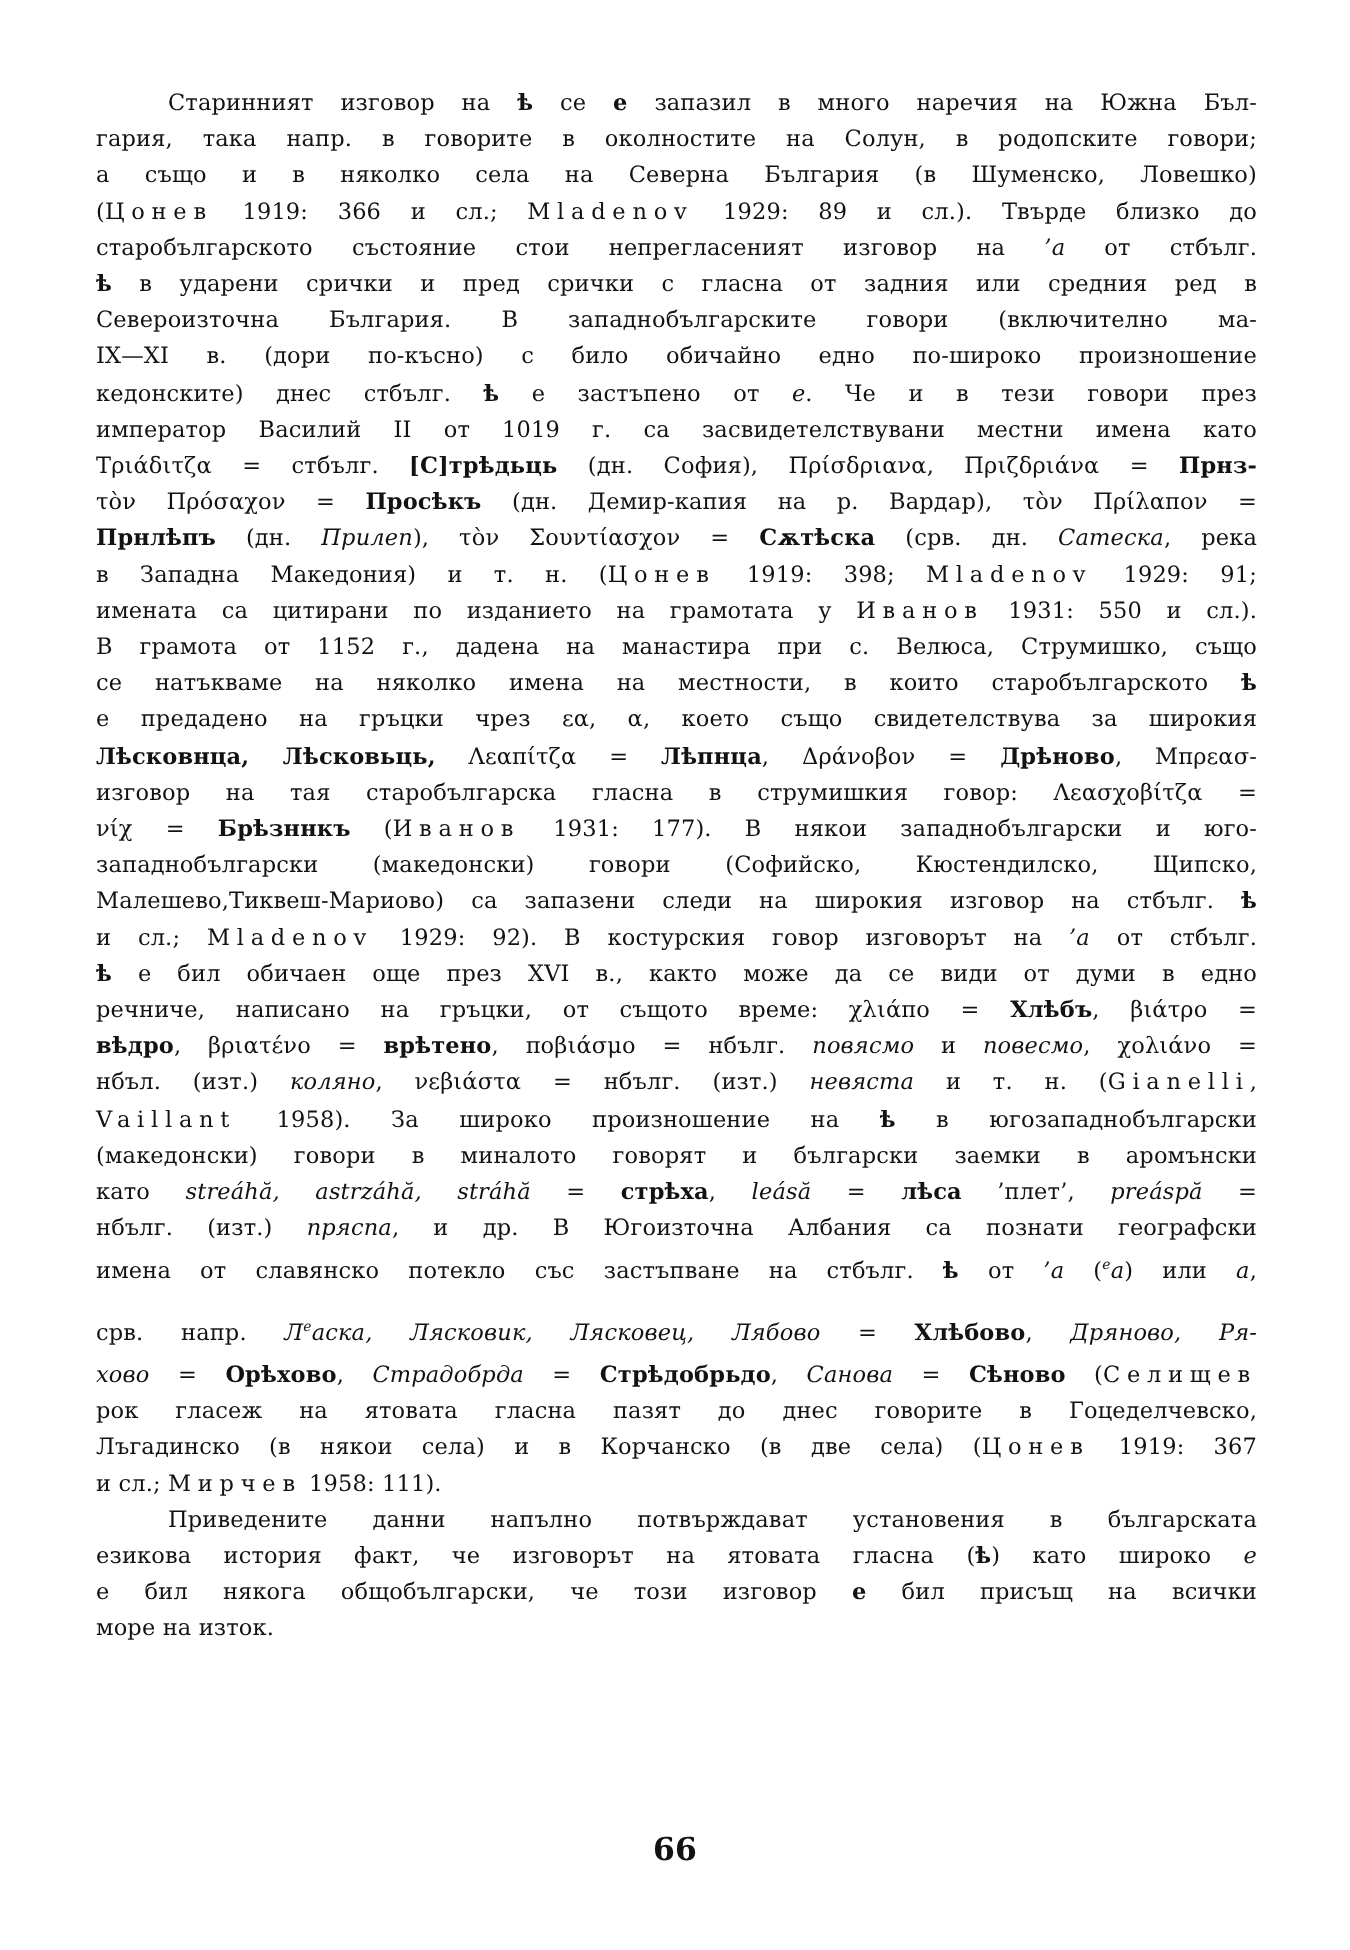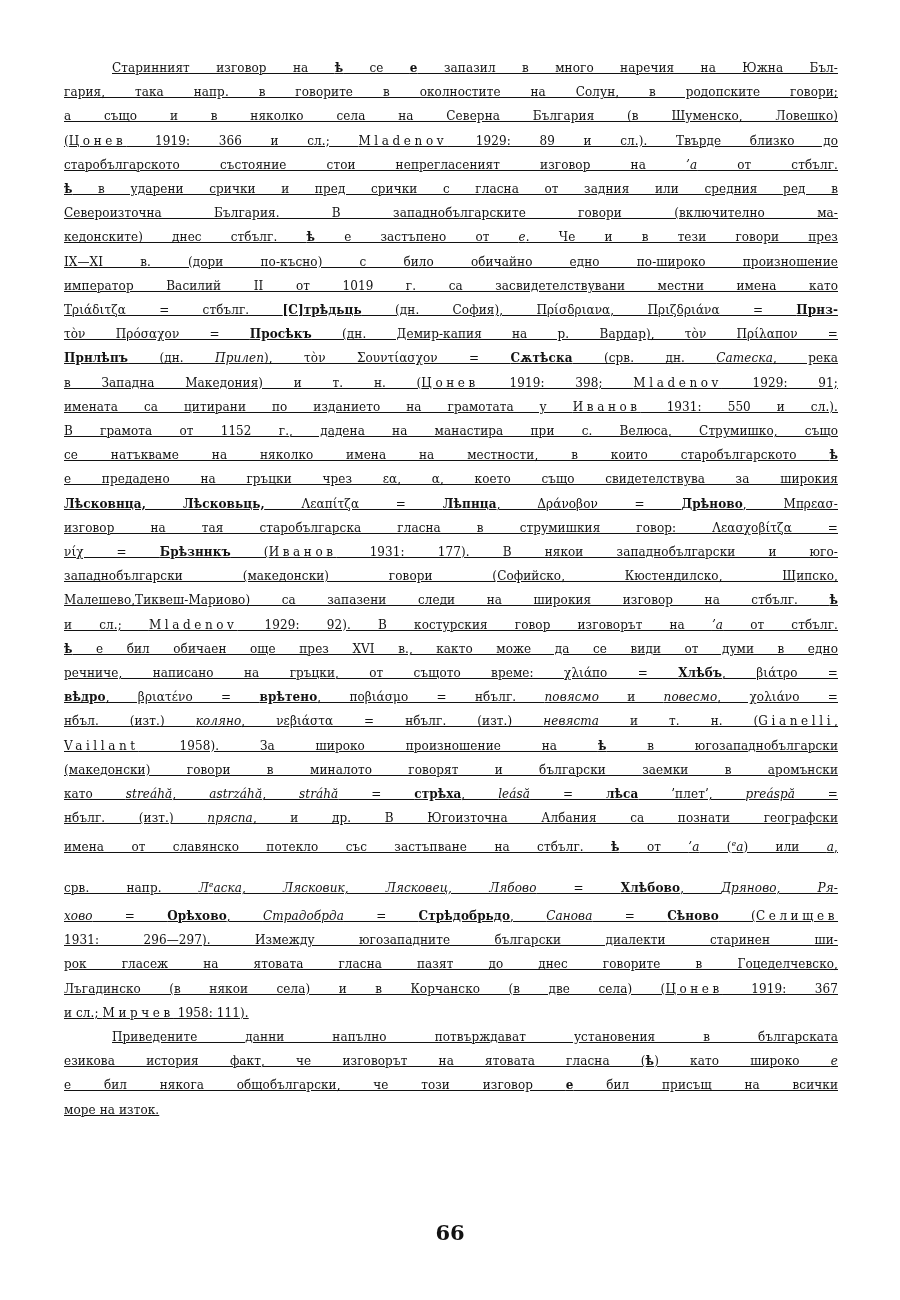--- a/index.html
+++ b/index.html
@@ -13,27 +13,26 @@
   }
   .scan-page{
     position:absolute;inset:0;background:#fff;
   }
   .text-block{
     position:absolute;
     left:64px; top:56px;
     width:774px;
   }
   .line{
-    font-size:12px;
+    font-size:15px;
     line-height:24.2px;
     text-align:justify;
     text-align-last:justify;
     -moz-text-align-last:justify;
     letter-spacing:0.1px;
-    text-decoration:underline;
   }
   .line.left{
     text-align-last:left;
     -moz-text-align-last:left;
   }
   .line.indent{ text-indent:48px; }
   .it{ font-style:italic; }
   .bd{ font-weight:700; }
   .ocs{ font-weight:700; }           
   .spaced{ letter-spacing:0.3em; }   
@@ -52,22 +51,22 @@
 
 <div class="scan-page">
   <div class="text-block">
       <div class="line indent"><span>Старинният изговор на </span><span class="ocs">ѣ</span><span> се </span><span class="bd">е</span><span> запазил в много наречия на Южна Бъл-</span></div>
       <div class="line"><span>гария, така напр. в говорите в околностите на Солун, в родопските говори;</span></div>
       <div class="line"><span>а също и в няколко села на Северна България (в Шуменско, Ловешко)</span></div>
       <div class="line"><span>(</span><span class="spaced">Цонев</span><span> 1919: 366 и сл.; </span><span class="spaced">Mladenov</span><span> 1929: 89 и сл.). Твърде близко до</span></div>
       <div class="line"><span>старобългарското състояние стои непрегласеният изговор на </span><span class="it">’а</span><span> от стбълг.</span></div>
       <div class="line"><span class="ocs">ѣ</span><span> в ударени срички и пред срички с гласна от задния или средния ред в</span></div>
       <div class="line"><span>Североизточна България. В западнобългарските говори (включително ма-</span></div>
+      <div class="line"><span>IX—XI в. (дори по-късно) с било обичайно едно по-широко произношение</span></div>
       <div class="line"><span>кедонските) днес стбълг. </span><span class="ocs">ѣ</span><span> е застъпено от </span><span class="it">е</span><span>. Че и в тези говори през</span></div>
-      <div class="line"><span>IX—XI в. (дори по-късно) с било обичайно едно по-широко произношение</span></div>
       <div class="line"><span>император Василий II от 1019 г. са засвидетелствувани местни имена като</span></div>
       <div class="line"><span>Τριάδιτζα = стбълг. </span><span class="ocs">[С]трѣдьць</span><span> (дн. София), Πρίσδριανα, Πριζδριάνα = </span><span class="ocs">Прнз-</span></div>
       <div class="line"><span>τὸν Πρόσαχον = </span><span class="ocs">Просѣкъ</span><span> (дн. Демир-капия на р. Вардар), τὸν Πρίλαπον =</span></div>
       <div class="line"><span class="ocs">Прнлѣпъ</span><span> (дн. </span><span class="it">Прилеп</span><span>), τὸν Σουντίασχον = </span><span class="ocs">Сѫтѣска</span><span> (срв. дн. </span><span class="it">Сатеска</span><span>, река</span></div>
       <div class="line"><span>в Западна Македония) и т. н. (</span><span class="spaced">Цонев</span><span> 1919: 398; </span><span class="spaced">Mladenov</span><span> 1929: 91;</span></div>
       <div class="line"><span>имената са цитирани по изданието на грамотата у </span><span class="spaced">Иванов</span><span> 1931: 550 и сл.).</span></div>
       <div class="line"><span>В грамота от 1152 г., дадена на манастира при с. Велюса, Струмишко, също</span></div>
       <div class="line"><span>се натъкваме на няколко имена на местности, в които старобългарското </span><span class="ocs">ѣ</span></div>
       <div class="line"><span>е предадено на гръцки чрез εα, α, което също свидетелствува за широкия</span></div>
       <div class="line"><span class="ocs">Лѣсковнца, Лѣсковьць,</span><span> Λεαπίτζα = </span><span class="ocs">Лѣпнца</span><span>, Δράνοβον = </span><span class="ocs">Дрѣново</span><span>, Μπρεασ-</span></div>
@@ -80,21 +79,20 @@
       <div class="line"><span>речниче, написано на гръцки, от същото време: χλιάπο = </span><span class="ocs">Хлѣбъ</span><span>, βιάτρο =</span></div>
       <div class="line"><span class="ocs">вѣдро</span><span>, βριατένο = </span><span class="ocs">врѣтено</span><span>, ποβιάσμο = нбълг. </span><span class="it">повясмо</span><span> и </span><span class="it">повесмо</span><span>, χολιάνο =</span></div>
       <div class="line"><span>нбъл. (изт.) </span><span class="it">коляно</span><span>, νεβιάστα = нбълг. (изт.) </span><span class="it">невяста</span><span> и т. н. (</span><span class="spaced">Gianelli</span><span>,</span></div>
       <div class="line"><span class="spaced">Vaillant</span><span> 1958). За широко произношение на </span><span class="ocs">ѣ</span><span> в югозападнобългарски</span></div>
       <div class="line"><span>(македонски) говори в миналото говорят и български заемки в аромънски</span></div>
       <div class="line"><span>като </span><span class="it">streáhă, astrzáhă, stráhă</span><span> = </span><span class="ocs">стрѣха</span><span>, </span><span class="it">leásă</span><span> = </span><span class="ocs">лѣса</span><span> ’плет’, </span><span class="it">preáspă</span><span> =</span></div>
       <div class="line"><span>нбълг. (изт.) </span><span class="it">пряспа</span><span>, и др. В Югоизточна Албания са познати географски</span></div>
       <div class="line" style="margin-top: 4px;"><span>имена от славянско потекло със застъпване на стбълг. </span><span class="ocs">ѣ</span><span> от </span><span class="it">’а</span><span> (</span><span class="sup it">е</span><span class="it">а</span><span>) или </span><span class="it">а</span><span>,</span></div>
       <div class="line" style="margin-top: 17px;"><span>срв. напр. </span><span class="it">Л</span><span class="sup it">е</span><span class="it">аска, Лясковик, Лясковец, Лябово</span><span> = </span><span class="ocs">Хлѣбово</span><span>, </span><span class="it">Дряново, Ря-</span></div>
       <div class="line" style="margin-top: 4px;"><span class="it">хово</span><span> = </span><span class="ocs">Орѣхово</span><span>, </span><span class="it">Страдобрда</span><span> = </span><span class="ocs">Стрѣдобрьдо</span><span>, </span><span class="it">Санова</span><span> = </span><span class="ocs">Сѣново</span><span> (</span><span class="spaced">Селищев</span></div>
-      <div class="line"><span>1931: 296—297). Измежду югозападните български диалекти старинен ши-</span></div>
       <div class="line"><span>рок гласеж на ятовата гласна пазят до днес говорите в Гоцеделчевско,</span></div>
       <div class="line"><span>Лъгадинско (в някои села) и в Корчанско (в две села) (</span><span class="spaced">Цонев</span><span> 1919: 367</span></div>
       <div class="line left"><span>и сл.; </span><span class="spaced">Мирчев</span><span> 1958: 111).</span></div>
       <div class="line indent"><span>Приведените данни напълно потвърждават установения в българската</span></div>
       <div class="line"><span>езикова история факт, че изговорът на ятовата гласна (</span><span class="ocs">ѣ</span><span>) като широко </span><span class="it">е</span></div>
       <div class="line"><span>е бил някога общобългарски, че този изговор </span><span class="bd">е</span><span> бил присъщ на всички</span></div>
       <div class="line left"><span>море на изток.</span></div>
     </div>
   <div class="page-number">66</div>
 </div>

